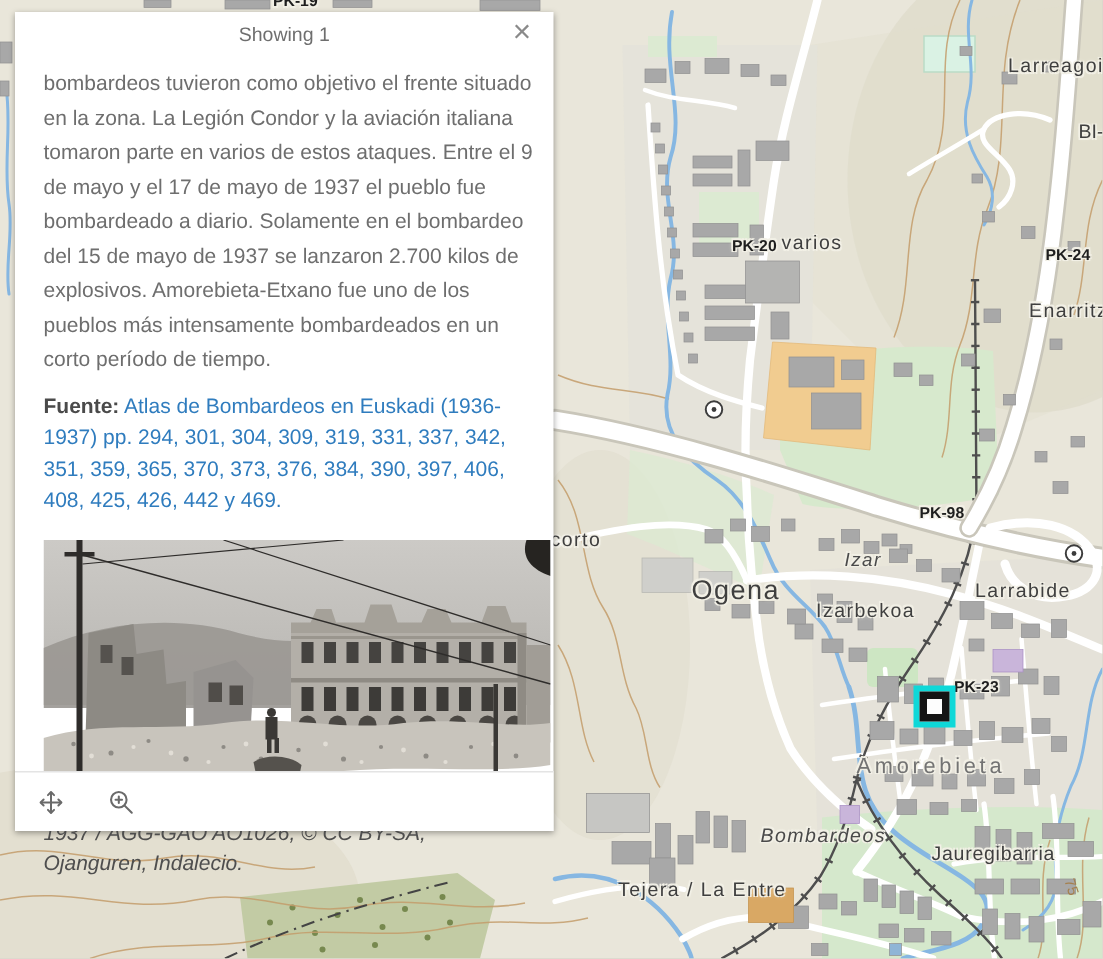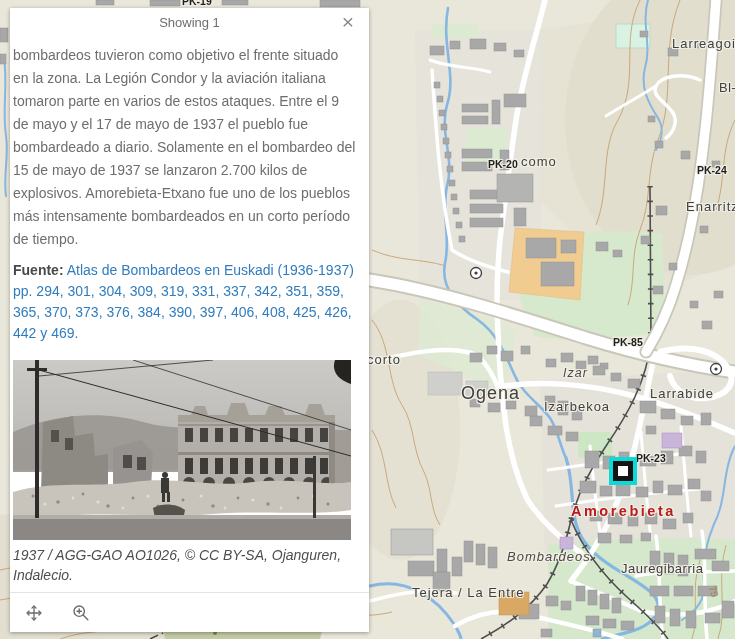--- a/index.html
+++ b/index.html
@@ -6,34 +6,34 @@
   .stage{position:relative;width:735px;height:639px;overflow:hidden;
          font-family:"Liberation Sans", sans-serif;background:#e9e6da;}
 
   
   .map-canvas{position:absolute;inset:0;z-index:0;cursor:grab;}
   .map-labels{position:absolute;inset:0;z-index:2;pointer-events:none;}
   .lbl{position:absolute;white-space:nowrap;color:#3f3f3f;font-size:13px;letter-spacing:1px;
        text-shadow:-1px -1px 0 #f2f0e6,1px -1px 0 #f2f0e6,-1px 1px 0 #f2f0e6,1px 1px 0 #f2f0e6,0 0 3px #f2f0e6;}
   .lbl.pk{font-size:10.5px;letter-spacing:0;color:#1e1e1e;font-weight:bold;}
   .lbl.it{font-style:italic;color:#4a4a4a;text-align:right;}
-  .lbl.town{font-weight:bold;font-size:14.5px;letter-spacing:2.5px;color:#b91c1c;}
+  .lbl.town{font-weight:normal;font-size:14.5px;letter-spacing:2.5px;color:#737373;}
   .lbl.contour{color:#a5804e;font-size:10px;letter-spacing:0;transform:rotate(72deg);text-shadow:none;}
 
   .feature-marker{position:absolute;left:613px;top:461px;width:10px;height:10px;z-index:3;
        background:#fdfdfd;border:5px solid #141414;box-shadow:0 0 0 4px #0fd8d8;cursor:pointer;}
 
   
-  .popup{position:absolute;left:10px;top:8px;width:359px;height:624px;background:#fff;z-index:10;
+  .popup{position:absolute;left:10px;top:8px;width:359px;height:546px;background:#fff;z-index:10;
          box-shadow:0 1px 4px rgba(0,0,0,.35);}
   .popup-header{position:relative;height:30px;line-height:30px;text-align:center;
                 color:#6e6e6e;font-size:13px;}
   .popup-close{position:absolute;right:8px;top:0;width:26px;height:28px;border:0;background:transparent;
                color:#8a8a8a;font-size:21px;line-height:26px;cursor:pointer;padding:0;}
-  .popup-content{padding:0 12px 0 3px;}
+  .popup-content{padding:0 12px 0 19px;}
   .popup-content p.body{margin:6px 0 0;color:#6e6e6e;font-size:14px;line-height:23px;}
   .popup-content p.source{margin:9px 0 16px;font-size:14px;line-height:21px;}
   .source-label{font-weight:bold;color:#4a4a4a;}
   .source-link{color:#2f7cbe;text-decoration:none;cursor:pointer;}
   .photo-wrap{margin:9px 0 0;font-size:0;}
   .photo-wrap svg{display:block;}
   p.caption{margin:5px 0 0;color:#4e4e4e;font-size:14px;line-height:20px;font-style:italic;}
   .popup-footer{position:absolute;left:0;right:0;bottom:0;height:39px;border-top:1px solid #e4e4e4;
                 background:#fff;display:flex;align-items:center;padding-left:13px;gap:24px;}
   .foot-btn{border:0;background:transparent;padding:2px;cursor:pointer;line-height:0;}
@@ -299,24 +299,24 @@
     </g>
 
     <path d="M150,639 C190,620 230,606 300,588" fill="none" stroke="#444" stroke-width="1.4" stroke-dasharray="9 4 1.5 4"></path>
   </svg>
 
   <div class="map-labels">
     <span class="lbl pk" style="left:182px;top:-5px">PK-19</span>
     <span class="lbl" style="left:672px;top:36px">Larreagoik</span>
     <span class="lbl" style="left:719px;top:80px;letter-spacing:0">BI-6</span>
     <span class="lbl pk" style="left:488px;top:158px">PK-20</span>
-    <span class="lbl" style="left:521px;top:154px">como</span>
+    <span class="lbl" style="left:521px;top:154px">varios</span>
     <span class="lbl pk" style="left:697px;top:164px">PK-24</span>
     <span class="lbl" style="left:686px;top:199px">Enarritza</span>
-    <span class="lbl pk" style="left:613px;top:336px">PK-85</span>
+    <span class="lbl pk" style="left:613px;top:336px">PK-98</span>
     <span class="lbl it" style="left:563px;top:366px;font-size:12.5px">Izar</span>
     <span class="lbl" style="left:650px;top:386px">Larrabide</span>
     <span class="lbl" style="left:544px;top:399px">Izarbekoa</span>
     <span class="lbl" style="left:461px;top:383px;font-size:18px">Ogena</span>
     <span class="lbl" style="left:367px;top:352px">corto</span>
     <span class="lbl pk" style="left:636px;top:452px">PK-23</span>
     <span class="lbl town" style="left:571px;top:503px">Amorebieta</span>
     <span class="lbl it" style="left:507px;top:549px">Bombardeos</span>
     <span class="lbl" style="left:621px;top:561px;letter-spacing:.5px">Jauregibarria</span>
     <span class="lbl" style="left:412px;top:585px">Tejera / La Entre</span>

